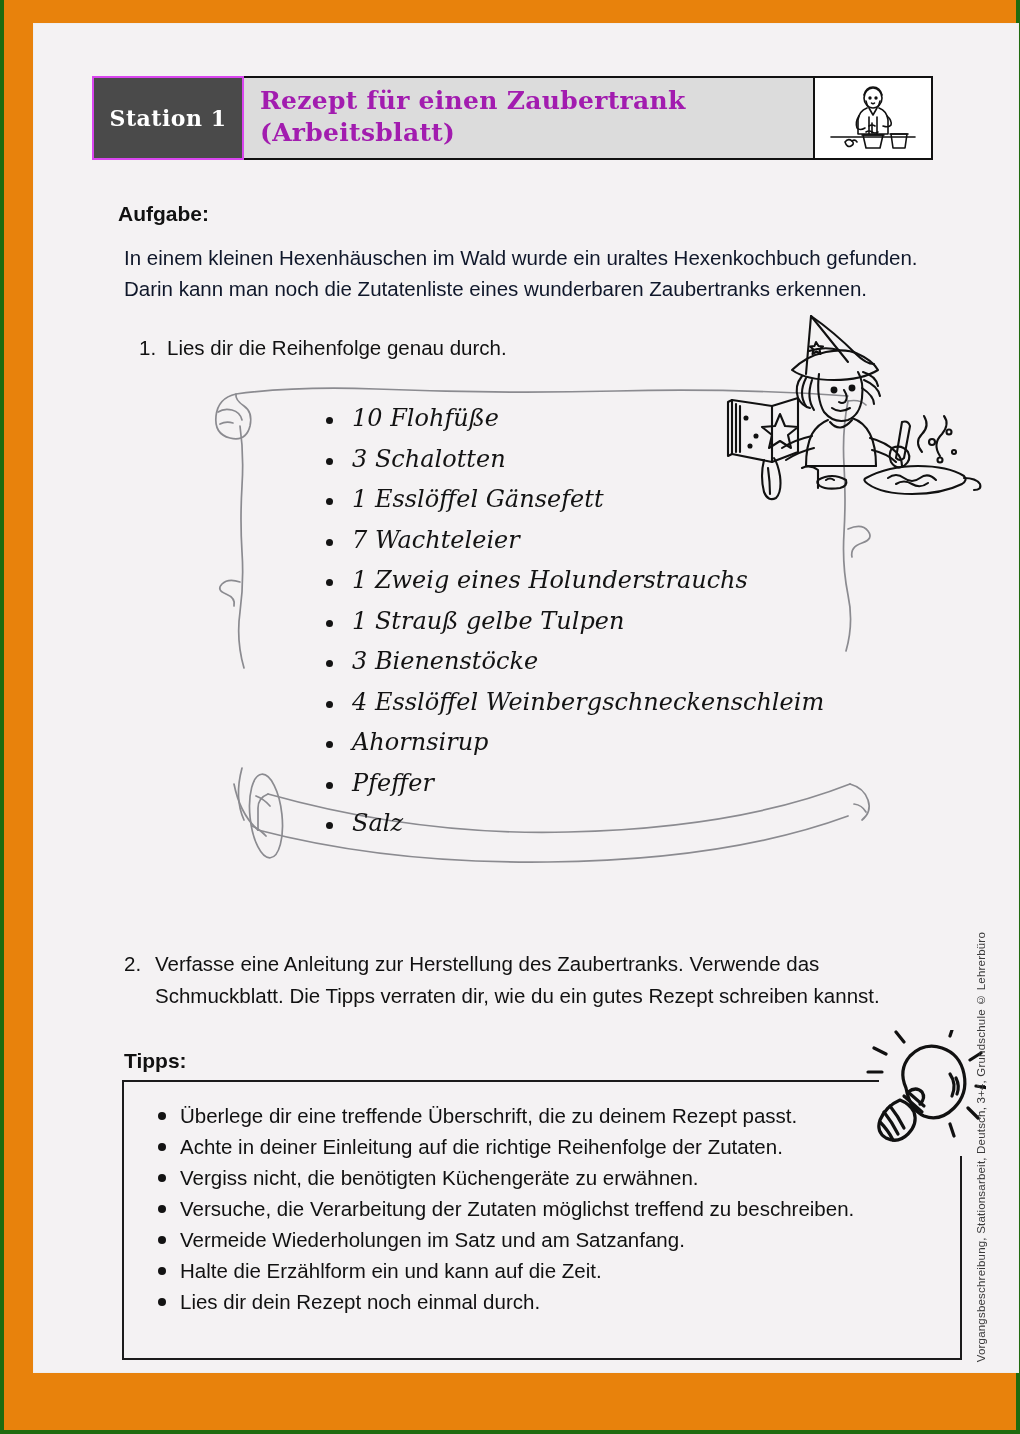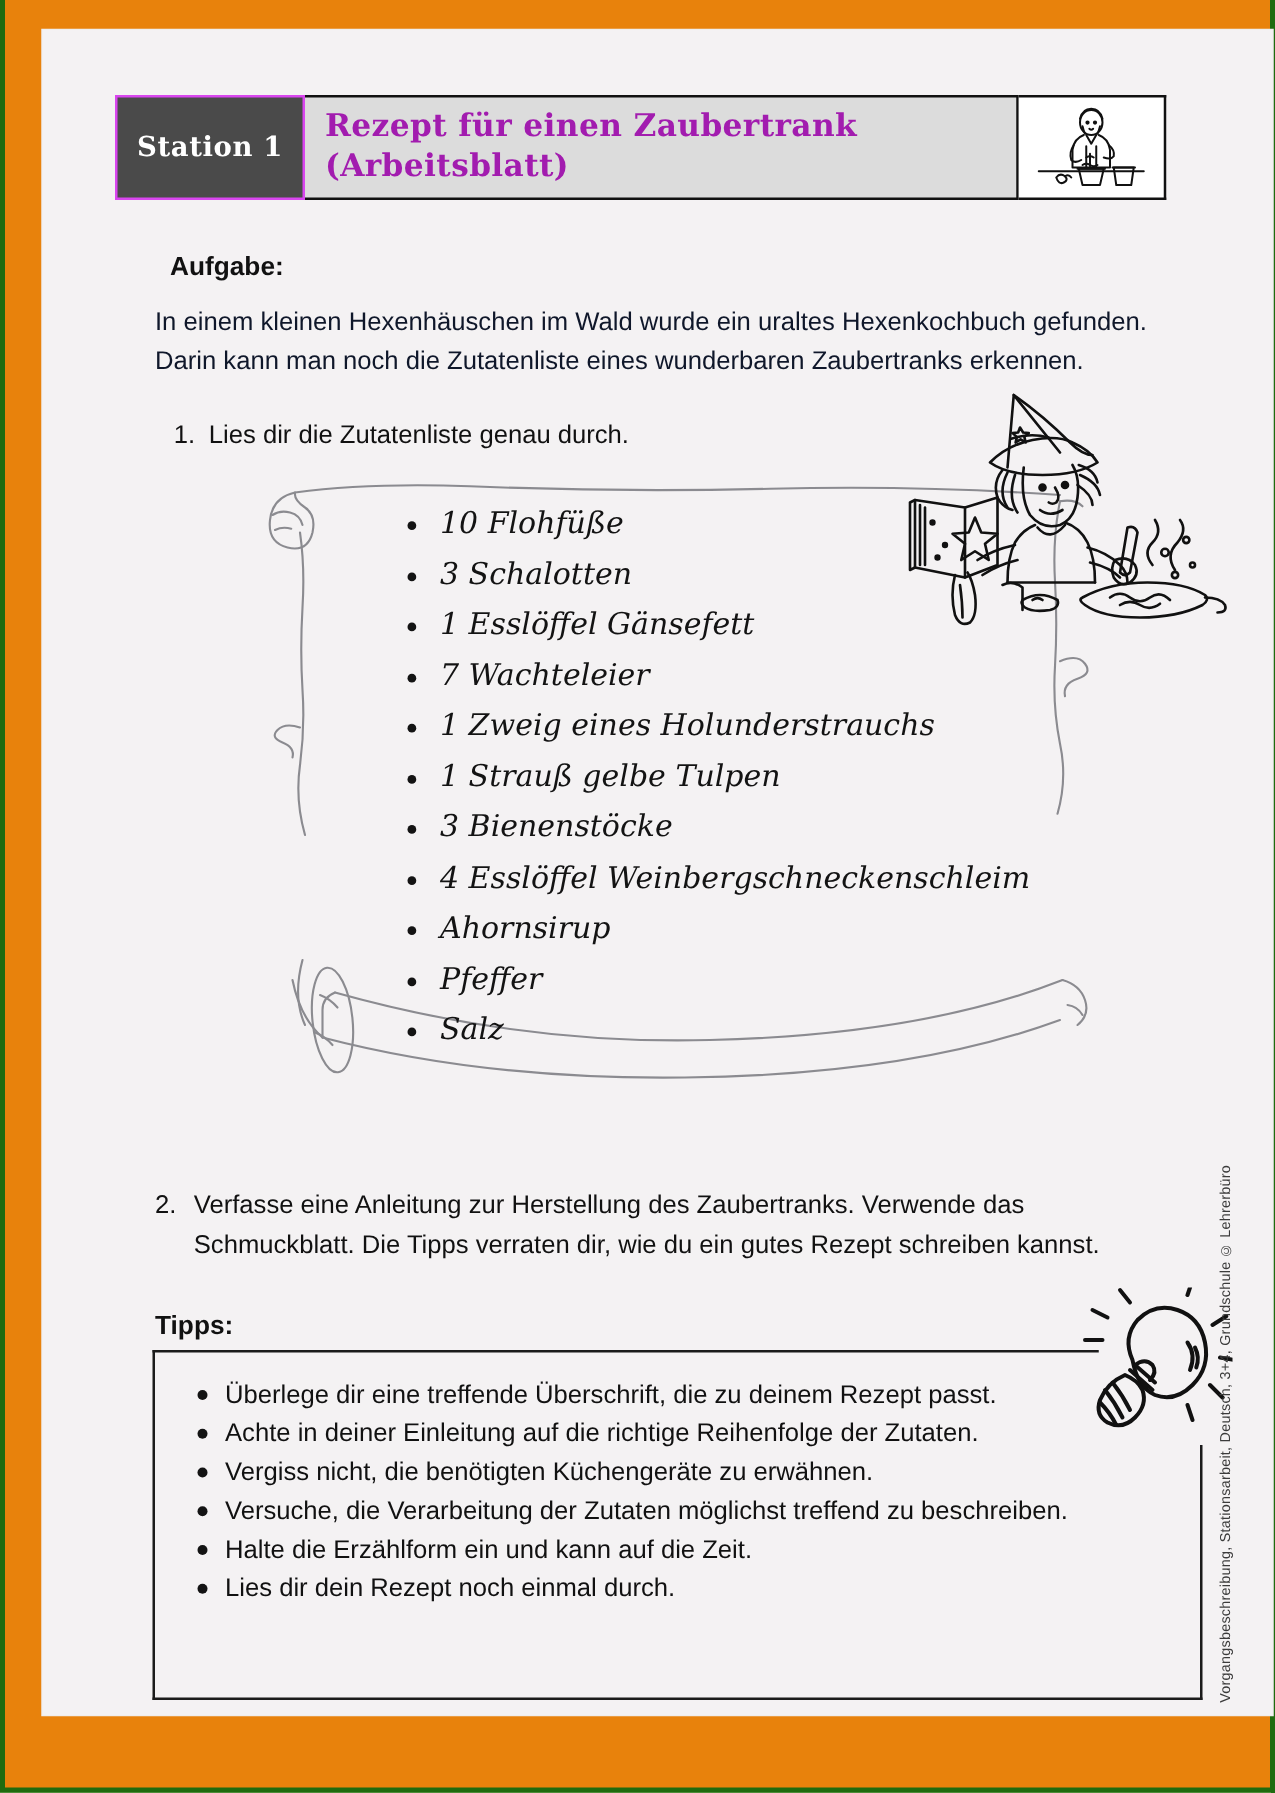--- a/index.html
+++ b/index.html
@@ -90,21 +90,21 @@
     border-left: none;
     box-sizing: border-box;
     display: flex;
     align-items: center;
     justify-content: center;
   }
 
   
   .aufgabe-label {
     position: absolute;
-    left: 102px;
+    left: 84px;
     top: 178px;
     font-size: 21px;
     font-weight: bold;
     color: #111;
   }
   .intro {
     position: absolute;
     left: 90px;
     top: 218px;
     width: 845px;
@@ -318,21 +318,21 @@
           <path d="M20 57 q3 -4 7 -1 q3 3 -1 5 q-4 2 -6 -4 z"></path>
           <path d="M27 56 q3 -2 5 1"></path>
         </svg>
       </div>
     </div>
 
     <div class="aufgabe-label">Aufgabe:</div>
     <div class="intro">In einem kleinen Hexenhäuschen im Wald wurde ein uraltes Hexenkochbuch gefunden. Darin kann man noch die Zutatenliste eines wunderbaren Zaubertranks erkennen.</div>
 
     <div class="task-one">
-      <span class="num">1.</span><span>Lies dir die Zutatenliste genau durch.</span>
+      <span class="num">1.</span><span>Lies dir die Reihenfolge genau durch.</span>
     </div>
 
     <div class="scroll-wrap">
       <svg width="700" height="540" viewBox="0 0 700 540" fill="none" stroke="#8b8b90" stroke-width="1.7" stroke-linecap="round" stroke-linejoin="round">
 
         <path d="M42 30 q60 -8 140 -5 q120 5 240 2 q120 -3 232 5"></path>
 
         <path d="M42 30 q-18 4 -20 22 q-2 18 14 22 q16 4 20 -12 q3 -14 -6 -20 q-9 -6 -8 -12"></path>
         <path d="M24 48 q6 -4 14 -2 q8 2 10 10"></path>
         <path d="M26 60 q6 -3 13 -1"></path>
@@ -454,20 +454,21 @@
         <div class="edge top"></div>
         <div class="edge left"></div>
         <div class="edge bottom"></div>
         <div class="edge right"></div>
       </div>
       <ul class="tips-list">
         <li>Überlege dir eine treffende Überschrift, die zu deinem Rezept passt.</li>
         <li>Achte in deiner Einleitung auf die richtige Reihenfolge der Zutaten.</li>
         <li>Vergiss nicht, die benötigten Küchengeräte zu erwähnen.</li>
         <li>Versuche, die Verarbeitung der Zutaten möglichst treffend zu beschreiben.</li>
+        <li>Vermeide Wiederholungen im Satz und am Satzanfang.</li>
         <li>Halte die Erzählform ein und kann auf die Zeit.</li>
         <li>Lies dir dein Rezept noch einmal durch.</li>
       </ul>
     </div>
 
     <div class="bulb">
       <svg width="140" height="130" viewBox="0 0 140 130" fill="none" stroke="#111" stroke-width="3.2" stroke-linecap="round" stroke-linejoin="round">
 
         <path d="M60 58 Q52 40 64 26 Q78 12 96 18 Q114 24 118 44 Q122 64 108 78 Q94 92 78 86 Q64 80 60 58 Z"></path>
 

